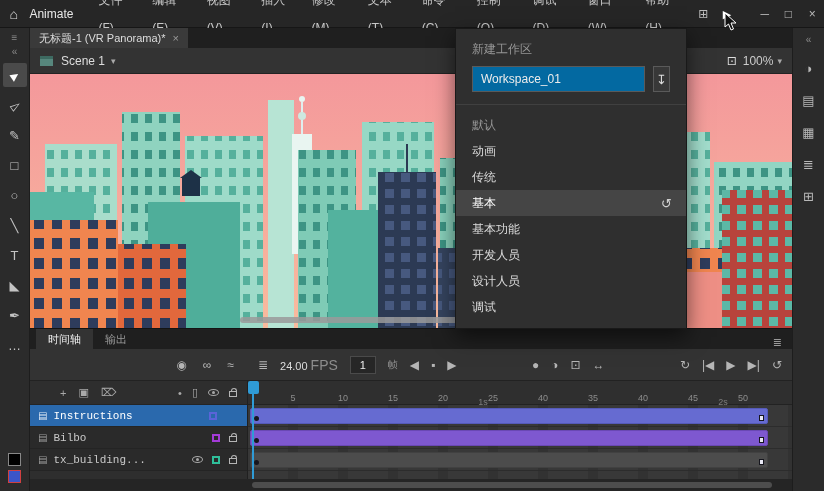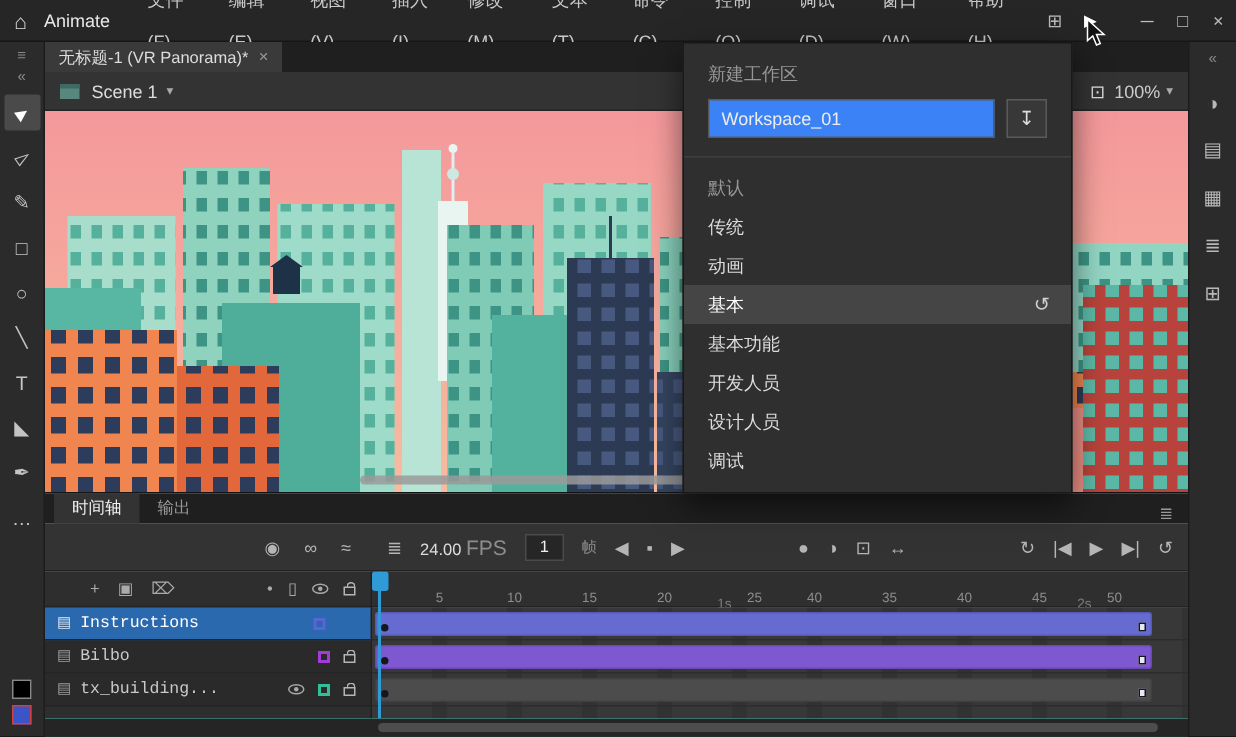--- a/index.html
+++ b/index.html
@@ -44,21 +44,21 @@
   .clapper:before { content:""; position:absolute; top:0; left:0; right:0; height:3px; background:#3d6a61; }
   #scenebar .caret { font-size:9px; color:#aaa; }
   #scenebar .spacer { flex:1; }
   #scenebar .zoombox { display:flex; align-items:center; gap:4px; color:#ccc; }
   
   #canvas { flex:1; position:relative; background:#4b4b4b; overflow:hidden; }
   #canvas svg { display:block; width:100%; height:100%; }
   #stage-hscroll { position:absolute; bottom:5px; left:210px; width:235px; height:6px;
     background:#9a9a9a; border-radius:3px; opacity:.85; }
   
-  #timeline { height:163px; background:#5eead4; border-top:1px solid #141414;
+  #timeline { height:163px; background:#f97316; border-top:1px solid #141414;
     display:flex; flex-direction:column; font-size:11px; }
   #tl-tabs { height:20px; background:#1f1f1f; display:flex; align-items:flex-end; padding-left:6px; }
   .tl-tab { padding:0 12px; height:20px; line-height:20px; font-size:11px; color:#9a9a9a; }
   .tl-tab.active { background:#333; color:#eee; }
   #tl-tabs .spacer { flex:1; }
   #tl-tabs .pmenu { padding:0 10px; color:#999; }
   #tl-controls { height:32px; background:#333; border-bottom:1px solid #222;
     display:flex; align-items:center; color:#b5b5b5; }
   #tl-controls .leftgrp { width:218px; display:flex; justify-content:flex-end; gap:16px; padding-right:14px; }
   #tl-controls .rightgrp { flex:1; display:flex; align-items:center; gap:12px; padding:0 10px; }
@@ -107,27 +107,27 @@
   #playhead-handle { position:absolute; top:0; left:0; width:11px; height:13px; background:#2f9bd6; border-radius:2px; z-index:6; }
   #tl-hscroll { height:12px; background:#252525; display:flex; align-items:center; }
   #tl-hscroll .thumb { margin-left:222px; width:520px; height:6px; background:#4d4d4d; border-radius:3px; }
   
   #right-rail { width:32px; background:#2b2b2b; border-left:1px solid #1d1d1d;
     display:flex; flex-direction:column; align-items:center; padding-top:6px; gap:0; }
   #right-rail .collapse { font-size:10px; color:#8a8a8a; margin-bottom:10px; }
   .rail-ico { height:26px; display:flex; align-items:center; justify-content:center;
     width:26px; color:#b8b8b8; font-size:13px; margin-bottom:6px; }
   
-  #workspace-menu { position:absolute; left:455px; top:28px; width:260px; z-index:50;
+  #workspace-menu { position:absolute; left:455px; top:28px; width:232px; z-index:50;
     background:#2f2f2f; border:1px solid #191919; box-shadow:0 8px 20px rgba(0,0,0,.55);
     font-size:12px; color:#ddd; padding-bottom:8px; }
   #workspace-menu .sec { padding:12px 16px 0 16px; }
   #workspace-menu .seclabel { color:#969696; margin-bottom:8px; font-size:12px; }
   .ws-input-row { display:flex; gap:8px; padding:0 16px; align-items:center; }
-  .ws-input-row input { flex:1; height:26px; background:#3b82f6; border:1px solid #5a5a5a;
+  .ws-input-row input { flex:1; height:26px; background:#0369a1; border:1px solid #5a5a5a;
     color:#ececec; font-size:12px; padding:0 8px; font-family:inherit; outline:none; }
   .ws-save { width:27px; height:26px; background:#383838; border:1px solid #5a5a5a;
     display:flex; align-items:center; justify-content:center; color:#ddd; font-size:13px; }
   #workspace-menu .divider { border-bottom:1px solid #404040; margin:12px 0 0 0; }
   .ws-item { height:26px; display:flex; align-items:center; padding:0 14px 0 16px; color:#dcdcdc; }
   .ws-item.active { background:#454545; color:#fff; }
   .ws-item .reset { margin-left:auto; color:#cfcfcf; font-size:13px; }
   
   #cursor { position:absolute; left:724px; top:12px; z-index:100; }
 </style>
@@ -388,21 +388,21 @@
           </div>
 
           <div id="frames-col">
             <div id="ruler">
               <span class="rs" style="left:235px">1s</span>
               <span class="rs" style="left:475px">2s</span>
               <span class="rn" style="left:45px">5</span>
               <span class="rn" style="left:95px">10</span>
               <span class="rn" style="left:145px">15</span>
               <span class="rn" style="left:195px">20</span>
-              <span class="rn" style="left:255px">25</span>
+              <span class="rn" style="left:245px">25</span>
               <span class="rn" style="left:295px">40</span>
               <span class="rn" style="left:345px">35</span>
               <span class="rn" style="left:395px">40</span>
               <span class="rn" style="left:445px">45</span>
               <span class="rn" style="left:495px">50</span>
             </div>
             <div id="frames-rows">
               <div class="frow">
                 <div class="span s1">
                     <span class="kf-start"></span>
@@ -445,24 +445,24 @@
 
   <div id="workspace-menu">
     <div class="sec seclabel">新建工作区</div>
     <div class="ws-input-row">
       <input type="text" value="Workspace_01" style="">
       <div class="ws-save">↧</div>
     </div>
     <div class="divider"></div>
     <div class="sec seclabel" style="margin-bottom:4px">默认</div>
     <div class="ws-item">
+        <span>动画</span>
+      </div>
+    <div class="ws-item">
         <span>传统</span>
-      </div>
-    <div class="ws-item">
-        <span>动画</span>
       </div>
     <div class="ws-item active">
       <span>基本</span>
       <span class="reset">↺</span>
     </div>
     <div class="ws-item">
         <span>基本功能</span>
       </div>
     <div class="ws-item">
         <span>开发人员</span>

